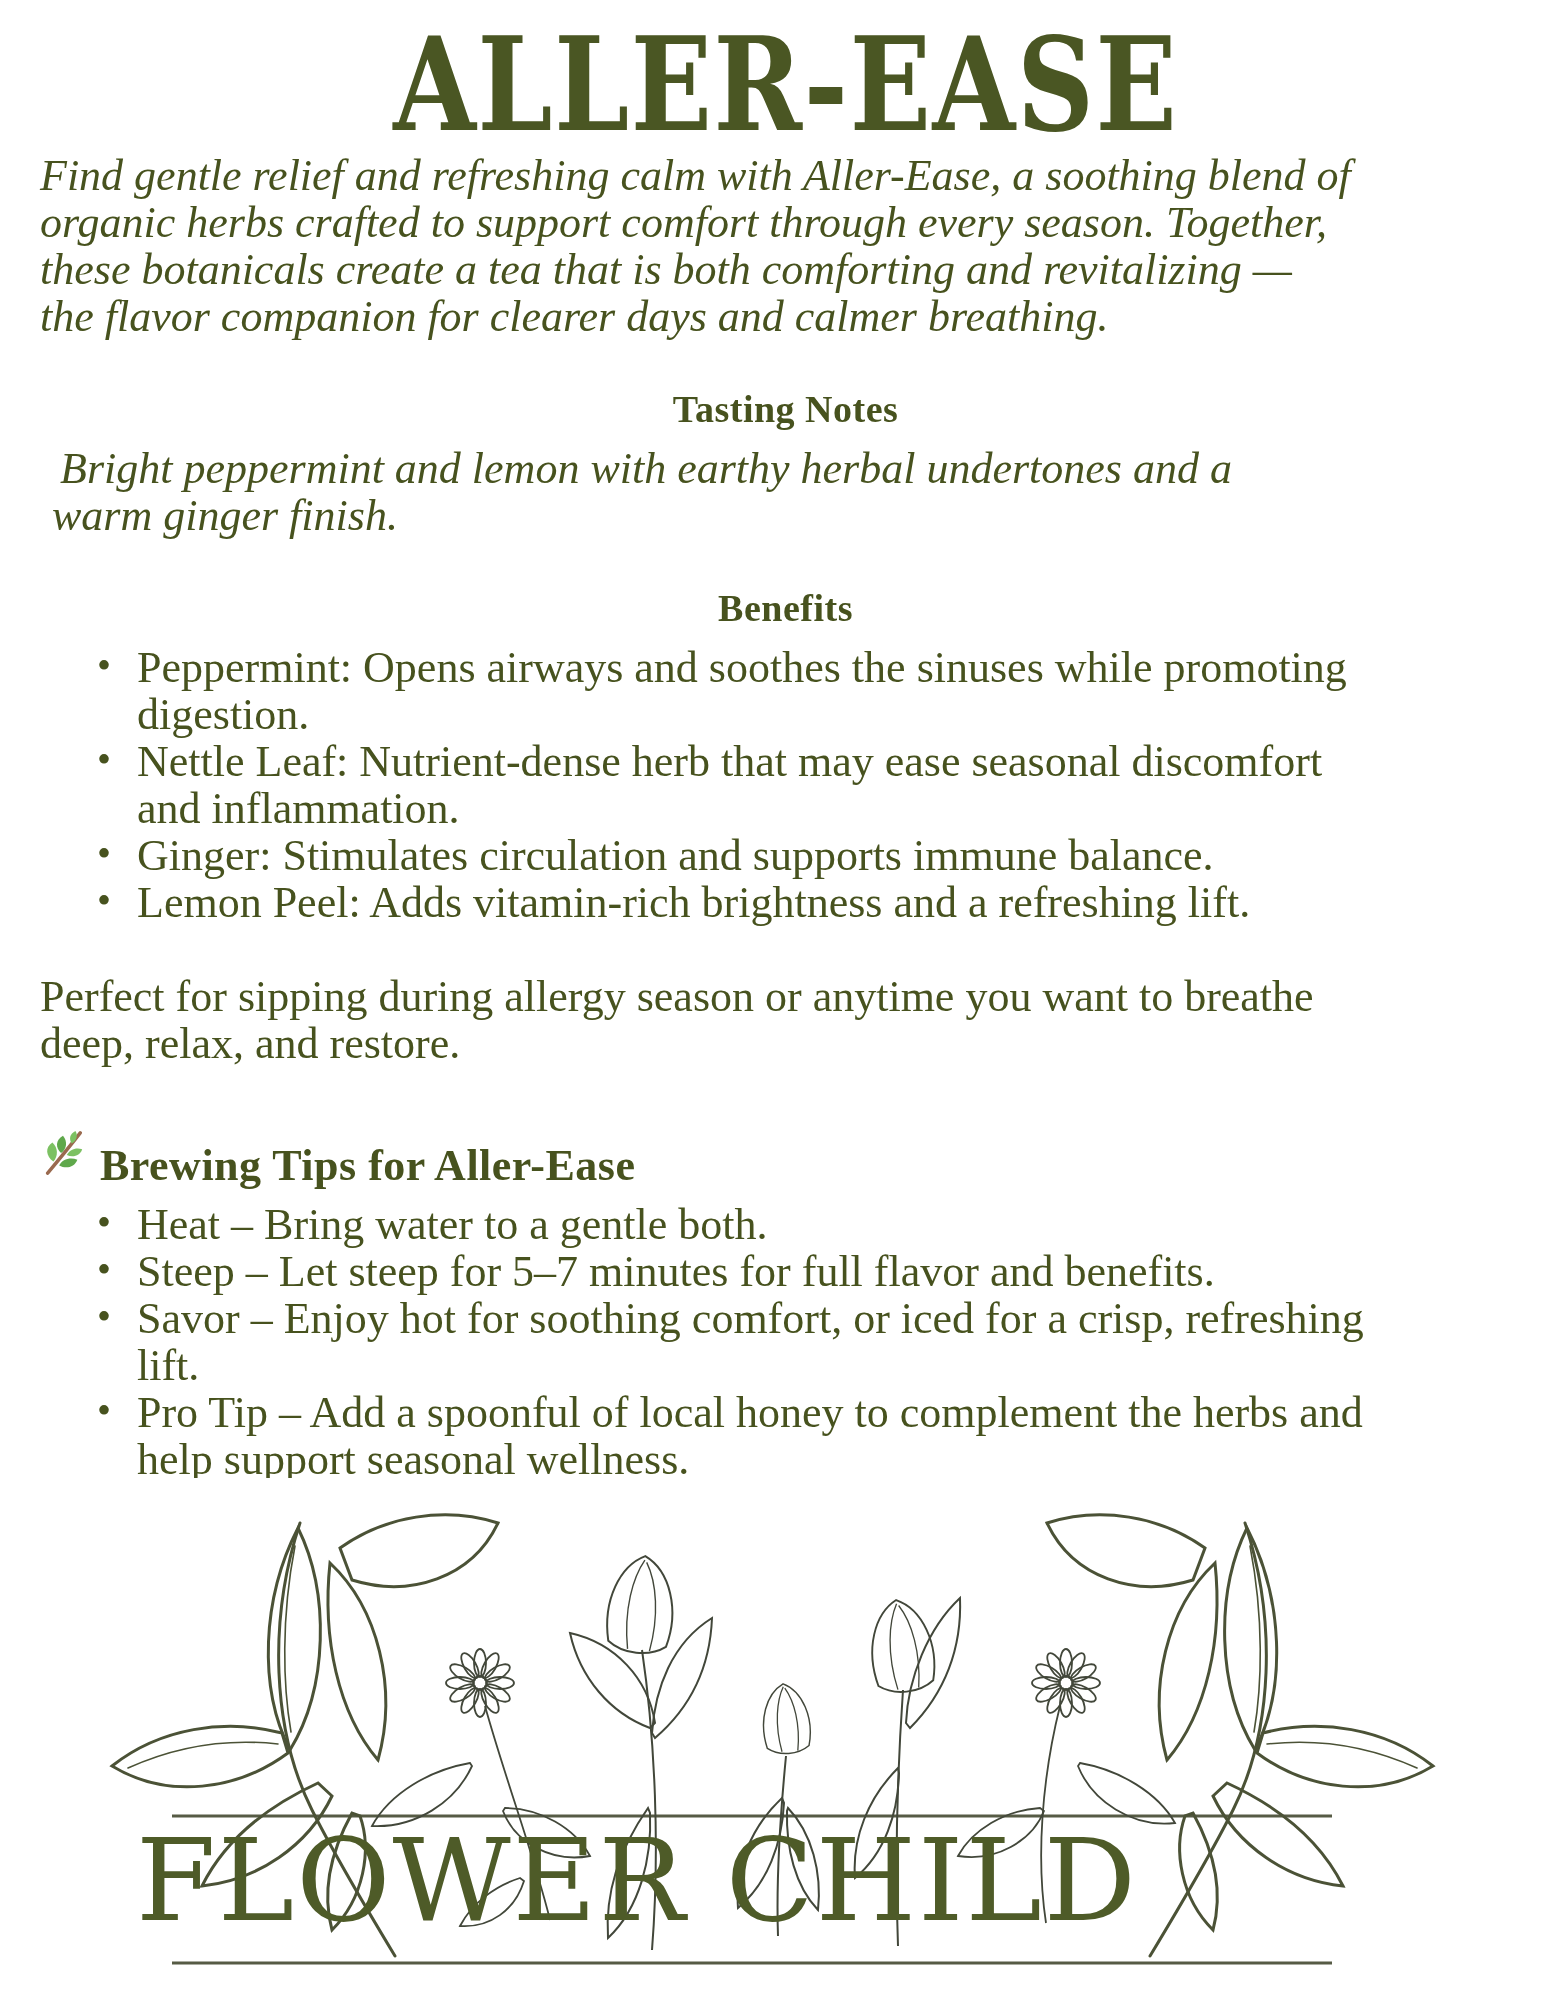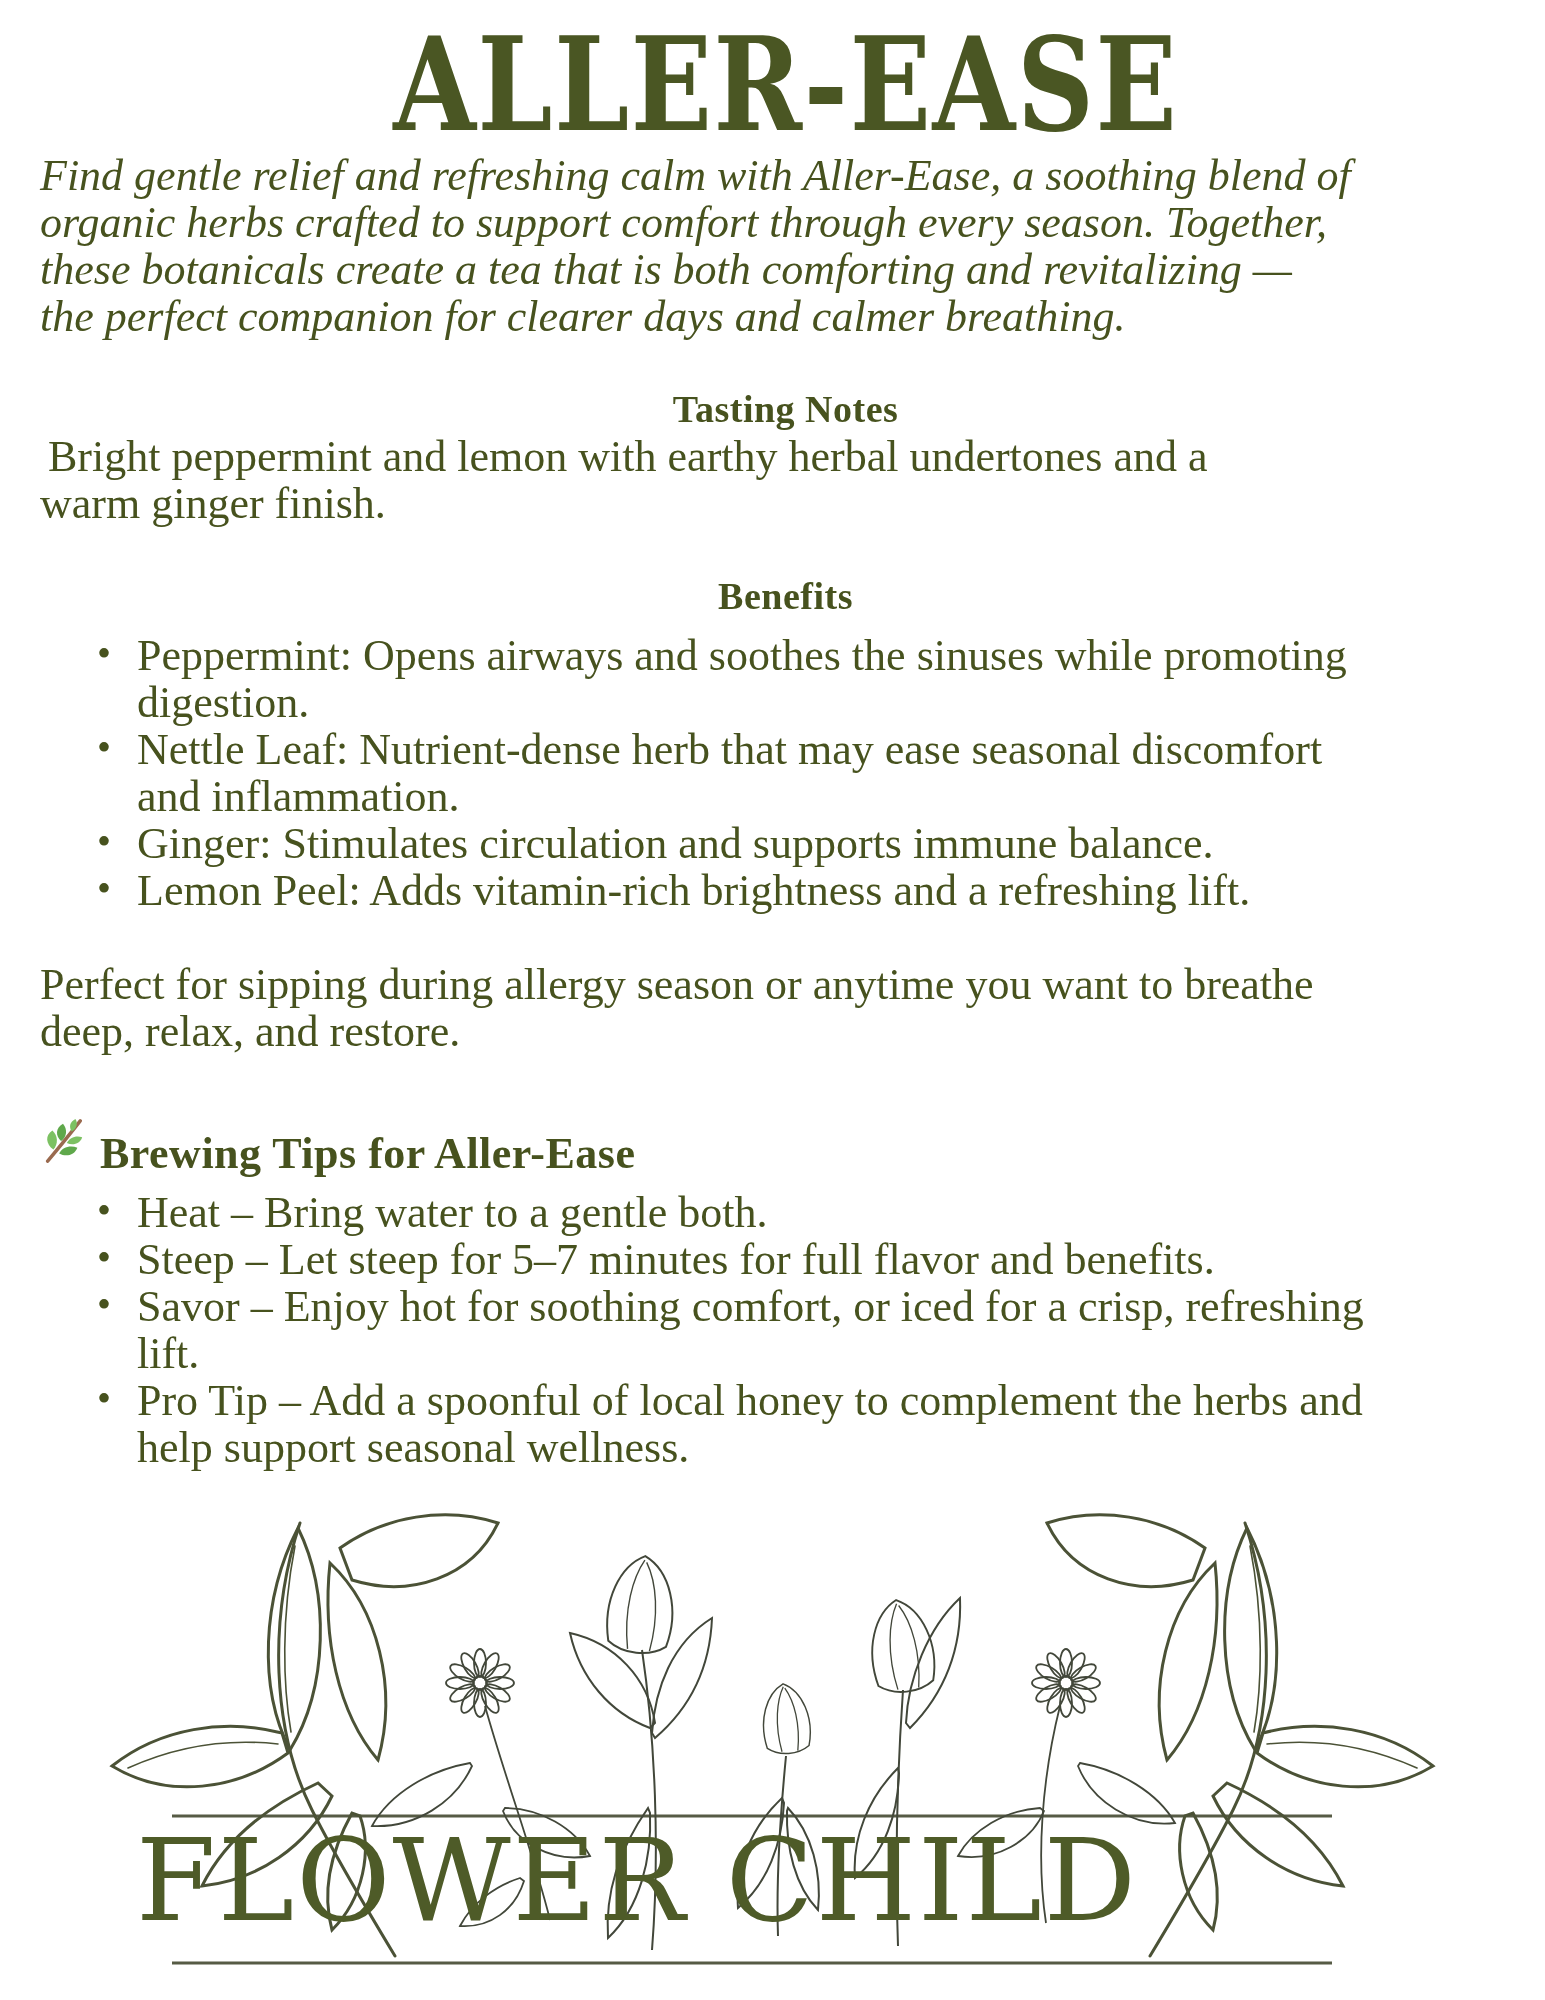--- a/index.html
+++ b/index.html
@@ -29,21 +29,21 @@
     letter-spacing:2px;transform:scaleX(0.82);transform-origin:center top;
     white-space:nowrap;
   }
   .body-text{font-size:44px;line-height:47px;white-space:pre-line;}
   .intro{font-style:italic;margin:2px 0 0 0;}
   .heading{
     font-size:38px;line-height:47px;font-weight:700;letter-spacing:0.5px;
     margin:46px 0 0 0;
     text-align:center;
   }
-  .after-heading{margin:0;}
+  .after-heading{margin:12px;font-style:italic;}
   .indent-first{text-indent:8px;}
   ul.doc-list{list-style:none;margin:12px;padding:0;}
   ul.doc-list li{
     position:relative;padding-left:85px;font-size:44px;line-height:47px;
     white-space:pre-line;
   }
   ul.doc-list li::before{
     content:"\2022";position:absolute;left:45px;top:-2px;font-size:40px;
   }
   .brew-heading{display:flex;align-items:center;gap:14px;margin:47px 0 0 0;}
@@ -62,21 +62,21 @@
 
 <div class="content">
 
   <div class="title-row">
     <span class="title">ALLER-EASE</span>
   </div>
 
   <p class="body-text intro">Find gentle relief and refreshing calm with Aller-Ease, a soothing blend of
 organic herbs crafted to support comfort through every season. Together,
 these botanicals create a tea that is both comforting and revitalizing —
-the perfect companion for clearer days and calmer breathing.</p>
+the flavor companion for clearer days and calmer breathing.</p>
 
   <div class="heading">Tasting Notes</div>
   <p class="body-text after-heading indent-first">Bright peppermint and lemon with earthy herbal undertones and a
 warm ginger finish.</p>
 
   <div class="heading">Benefits</div>
   <ul class="doc-list">
     <li>Peppermint: Opens airways and soothes the sinuses while promoting
 digestion.</li>
     <li>Nettle Leaf: Nutrient-dense herb that may ease seasonal discomfort

